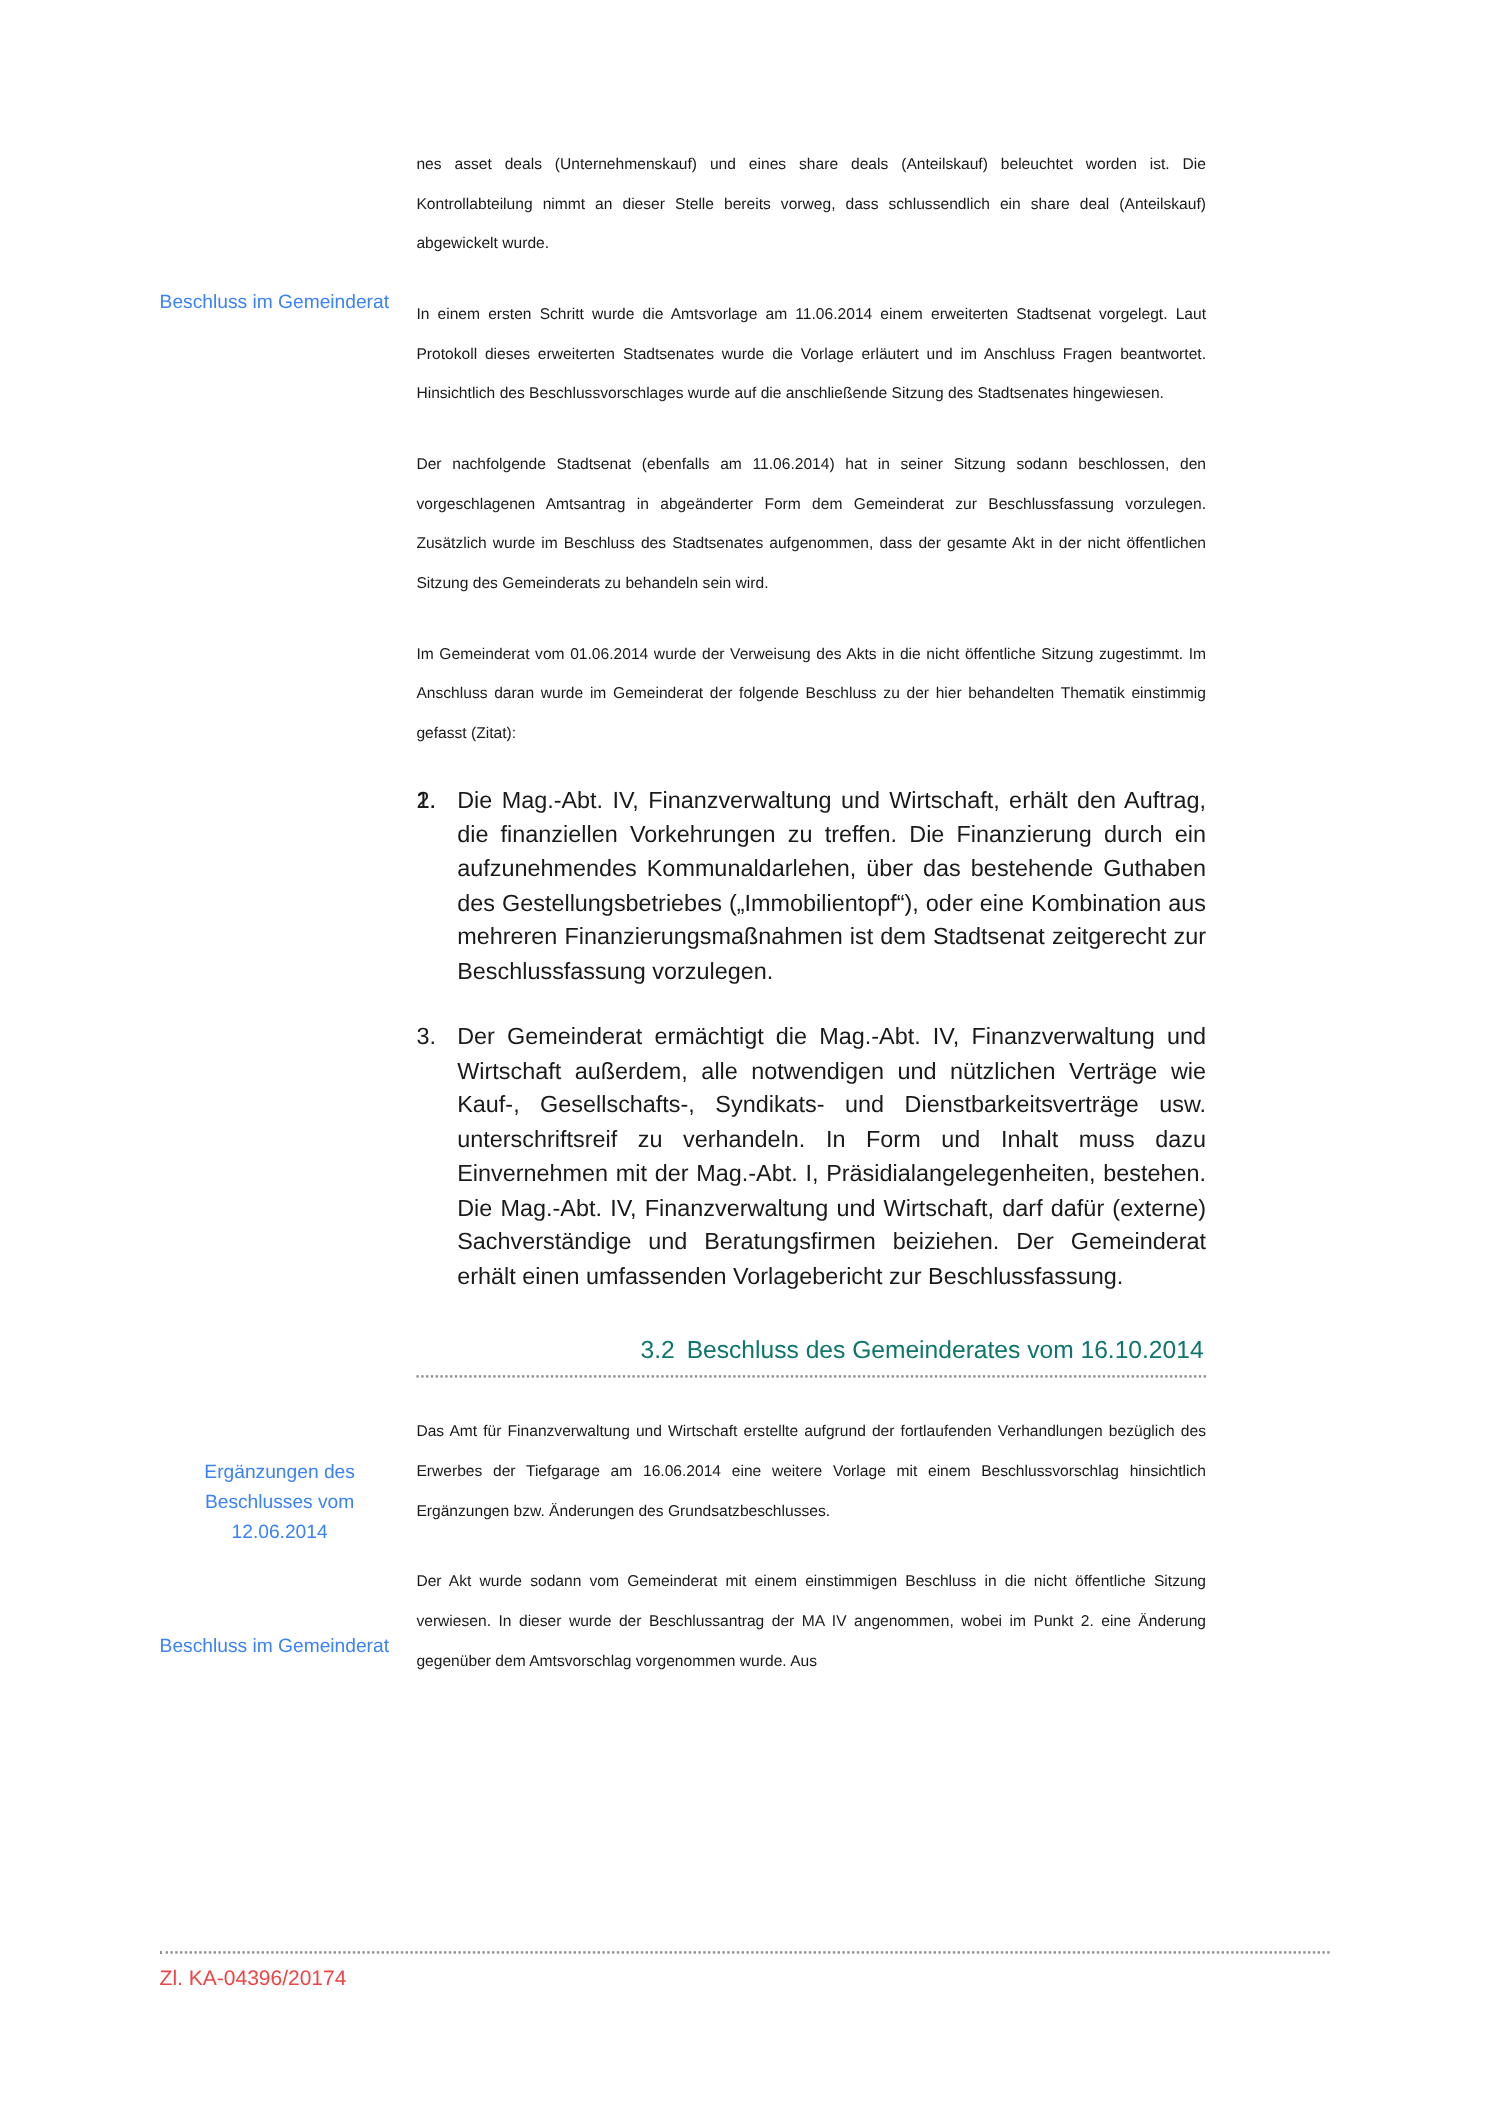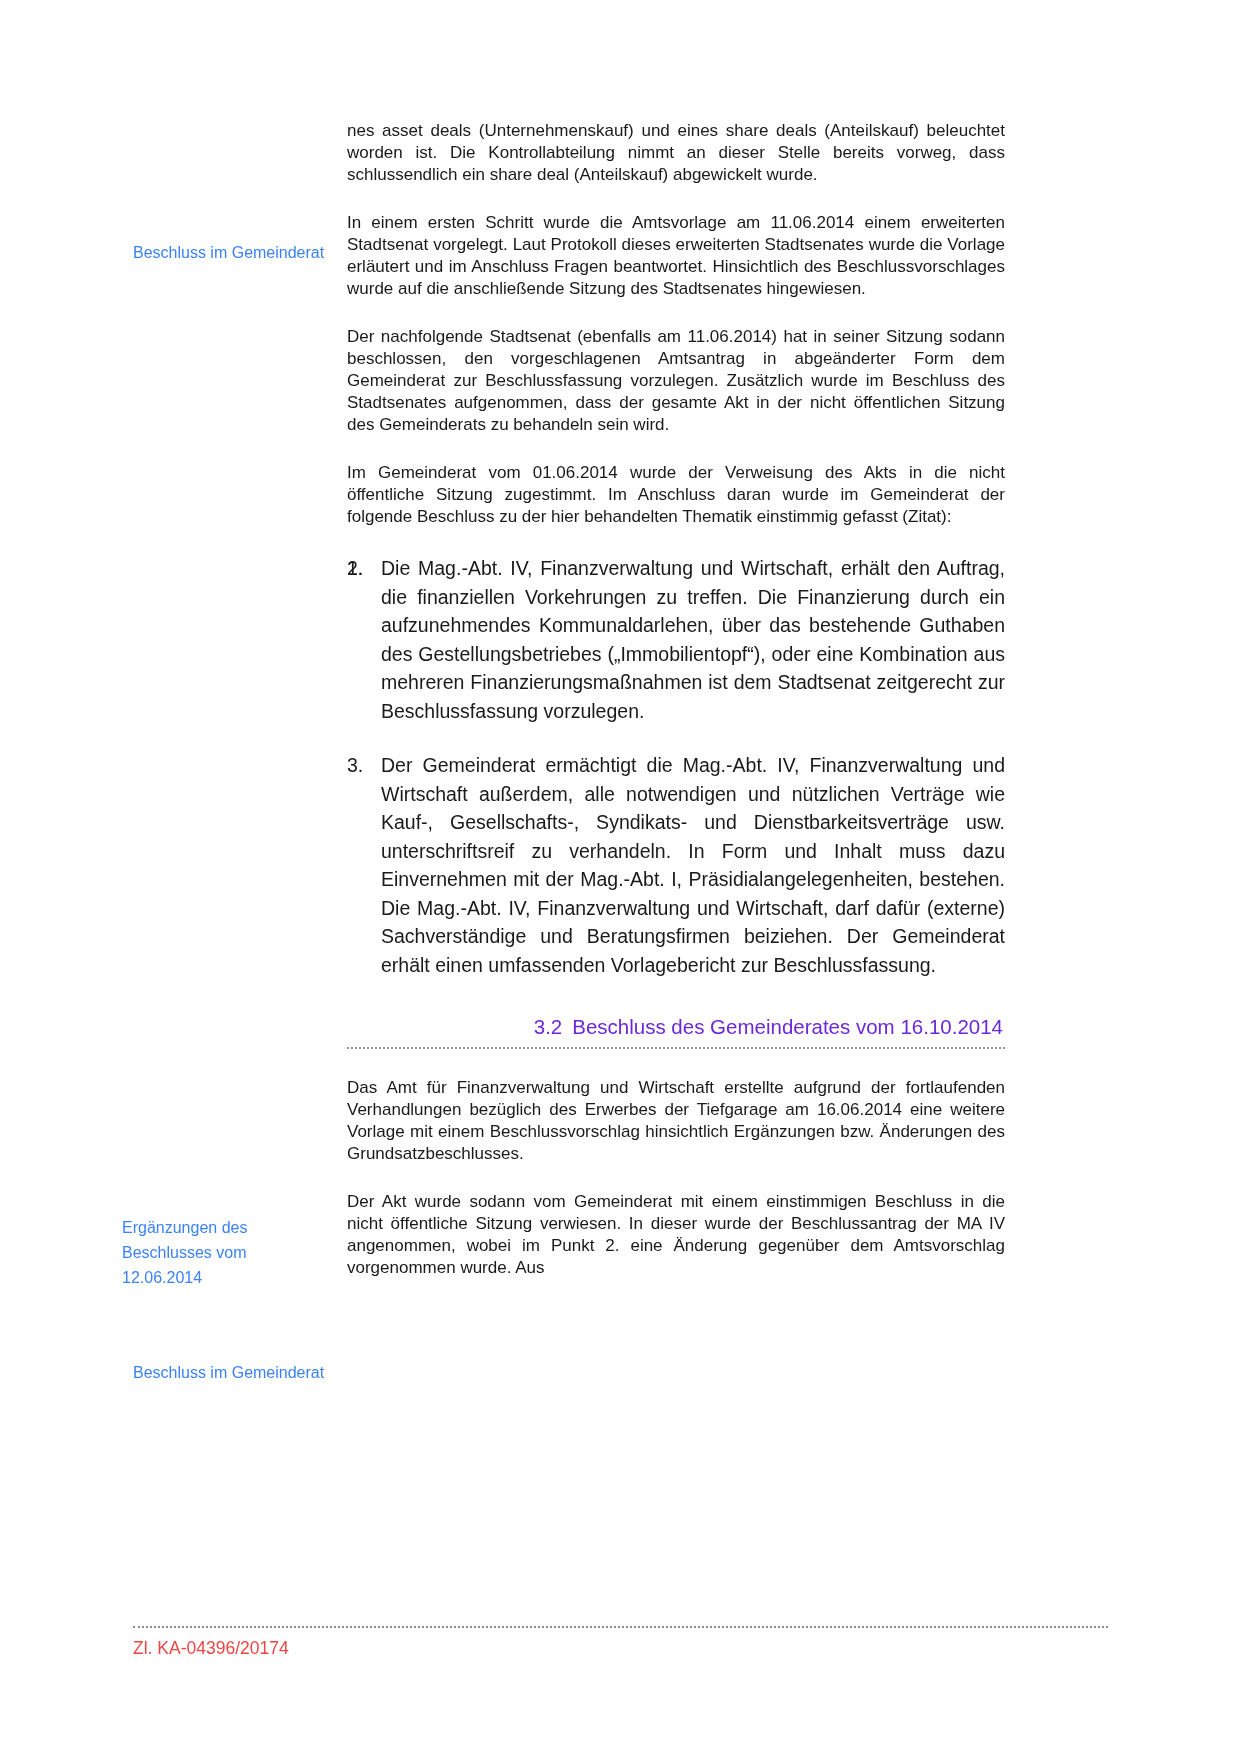--- a/index.html
+++ b/index.html
@@ -29,22 +29,22 @@
   }
   .side-note {
     position: absolute;
     color: #3b82f6;
     font-size: 16px;
     line-height: 25px;
     font-family: "Liberation Sans", sans-serif;
   }
   p.para {
     margin: 0 0 26px 0;
-    font-size: 17px;
-    line-height: 22px;
+    font-size: 13px;
+    line-height: 33px;
     text-align: justify;
     text-justify: inter-word;
     hyphens: manual;
   }
   p.para:last-child { margin-bottom: 0; }
 
   ol.numlist {
     margin: 0;
     padding: 0;
     list-style: none;
@@ -64,21 +64,21 @@
     width: 30px;
     text-align: left;
   }
 
   
   .section-head-wrap {
     margin-top: 34px;
     margin-bottom: 4px;
   }
   .section-head {
-    color: #6d28d9;
+    color: #0f766e;
     font-size: 20.5px;
     text-align: right;
     line-height: 28px;
     padding-right: 2px;
   }
   .section-head .num { margin-right: 10px; }
   .dotted-rule {
     border-bottom: 2.5px dotted #8f8f8f;
     height: 0;
     margin-top: 6px;
@@ -113,21 +113,21 @@
   }
   .footer-right { flex: 0 0 auto; }
 </style>
 </head>
 <body>
 
 <div class="page">
 
   <div>
     <div class="side-note" style="left:133px; top:240px; width:200px;">Beschluss im Gemeinderat</div>
-    <div class="side-note" style="left:122px; top:1215px; width:200px;">Ergänzungen des Beschlusses vom 12.06.2014</div>
+    <div class="side-note" style="left:133px; top:1215px; width:200px;text-align:center;">Ergänzungen des Beschlusses vom 12.06.2014</div>
     <div class="side-note" style="left:133px; top:1360px; width:200px;">Beschluss im Gemeinderat</div>
   </div>
 
   <div class="body-col">
 
     <p class="para">nes asset deals (Unternehmenskauf) und eines share deals (Anteilskauf) beleuchtet worden ist. Die Kontrollabteilung nimmt an dieser Stelle bereits vorweg, dass schlussendlich ein share deal (Anteilskauf) abgewickelt wurde.</p>
 
     <p class="para">In einem ersten Schritt wurde die Amtsvorlage am 11.06.2014 einem erweiterten Stadtsenat vorgelegt. Laut Protokoll dieses erweiterten Stadtsenates wurde die Vorlage erläutert und im Anschluss Fragen beantwortet. Hinsichtlich des Beschlussvorschlages wurde auf die anschließende Sitzung des Stadtsenates hingewiesen.</p>
 
     <p class="para">Der nachfolgende Stadtsenat (ebenfalls am 11.06.2014) hat in seiner Sitzung sodann beschlossen, den vorgeschlagenen Amtsantrag in abgeänderter Form dem Gemeinderat zur Beschlussfassung vorzulegen. Zusätzlich wurde im Beschluss des Stadtsenates aufgenommen, dass der gesamte Akt in der nicht öffentlichen Sitzung des Gemeinderats zu behandeln sein wird.</p>

